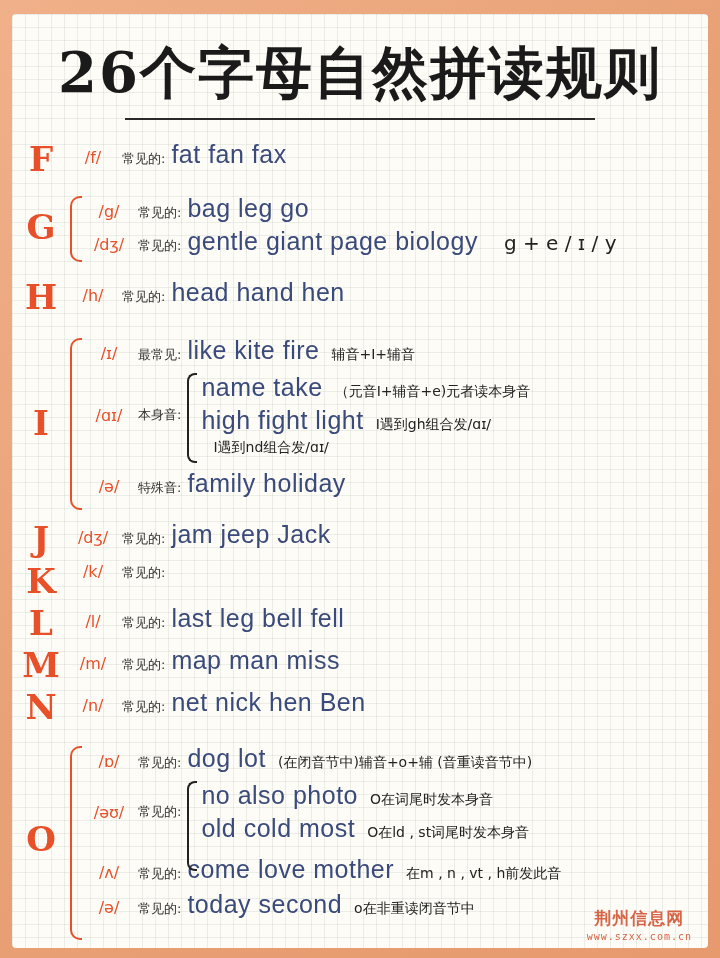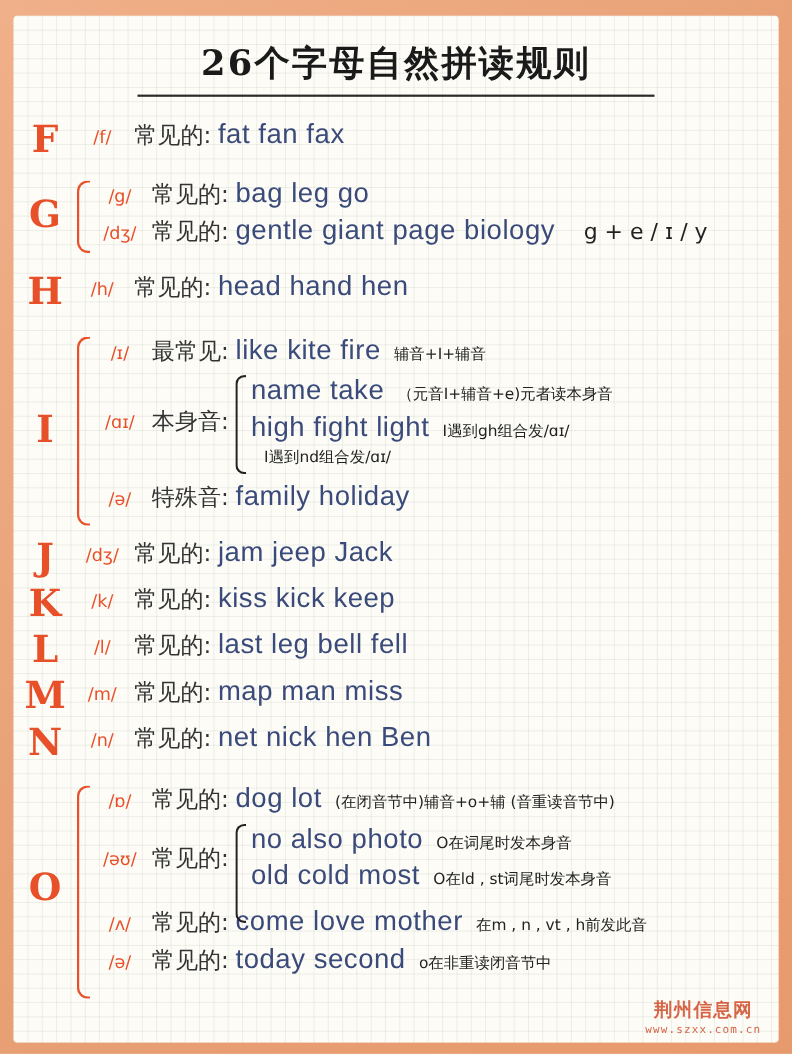--- a/index.html
+++ b/index.html
@@ -31,21 +31,21 @@
       linear-gradient(to bottom, rgba(120,140,120,0.13) 1px, transparent 1px);
     background-size: 13px 13px;
     border-radius: 4px;
     box-sizing: border-box;
     overflow: hidden;
   }
   .title {
     text-align: center;
     font-family: "DejaVu Serif", serif;
     font-weight: bold;
-    font-size: 32px;
+    font-size: 56px;
     color: #1a1a1a;
     letter-spacing: 2px;
     margin-top: 22px;
     margin-bottom: 6px;
     position: relative;
   }
   .title:after {
     content: "";
     display: block;
     width: 470px;
@@ -90,21 +90,21 @@
   .phon {
     color: #e8502a;
     font-size: 16px;
     font-family: "DejaVu Sans", sans-serif;
     min-width: 46px;
     text-align: center;
     flex: 0 0 auto;
   }
   .cnlabel {
     color: #333;
-    font-size: 21px;
+    font-size: 13px;
     font-family: "DejaVu Sans", sans-serif;
     margin: 0 6px 0 6px;
     flex: 0 0 auto;
   }
   .words {
     color: #3a4a7a;
     font-size: 25px;
     font-family: "Liberation Sans", sans-serif;
     letter-spacing: 0.5px;
     flex: 0 0 auto;
@@ -280,21 +280,20 @@
           </div>
         </div>
       </div>
 
       <div class="row" style="margin-top:4px;">
         <div class="letter-col">K</div>
         <div class="lines-col">
           <div class="entry">
             <span class="phon">/k/</span>
             <span class="cnlabel">常见的:</span>
-            <span class="words">kiss kick keep</span>
           </div>
         </div>
       </div>
 
       <div class="row" style="margin-top:4px;">
         <div class="letter-col">L</div>
         <div class="lines-col">
           <div class="entry">
             <span class="phon">/l/</span>
             <span class="cnlabel">常见的:</span>

